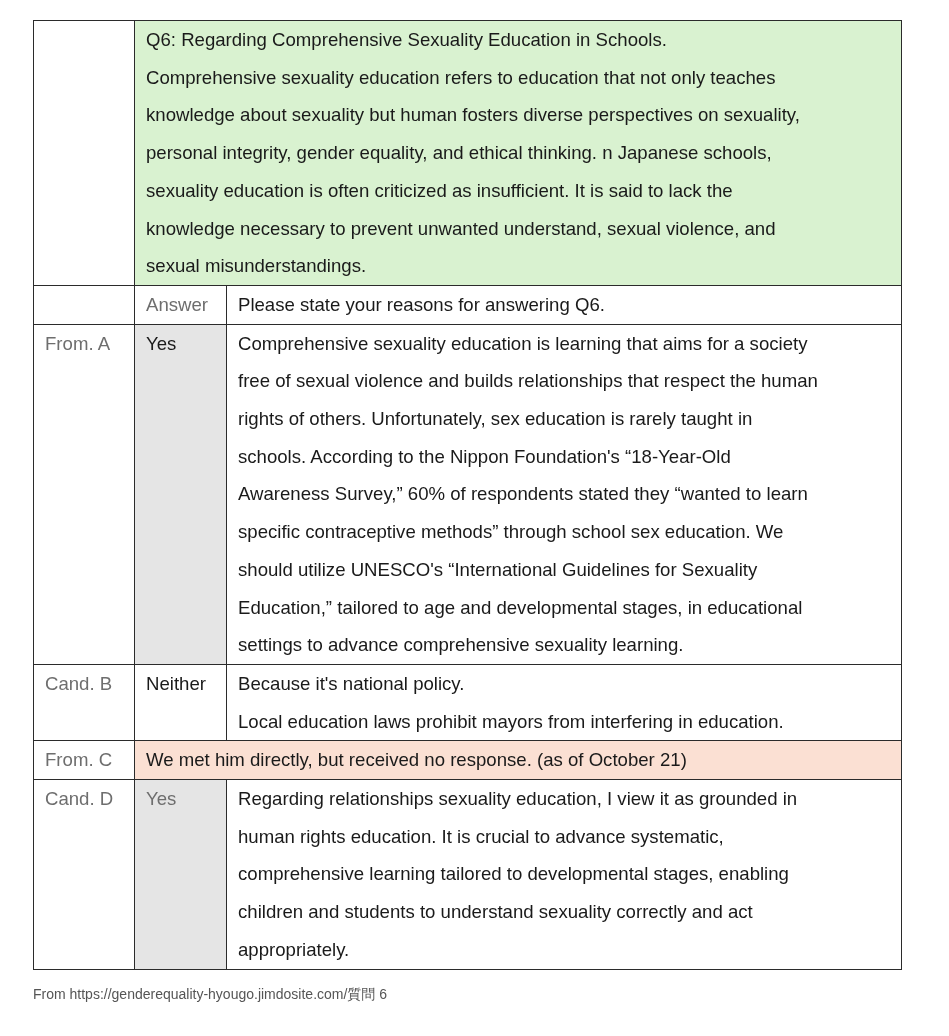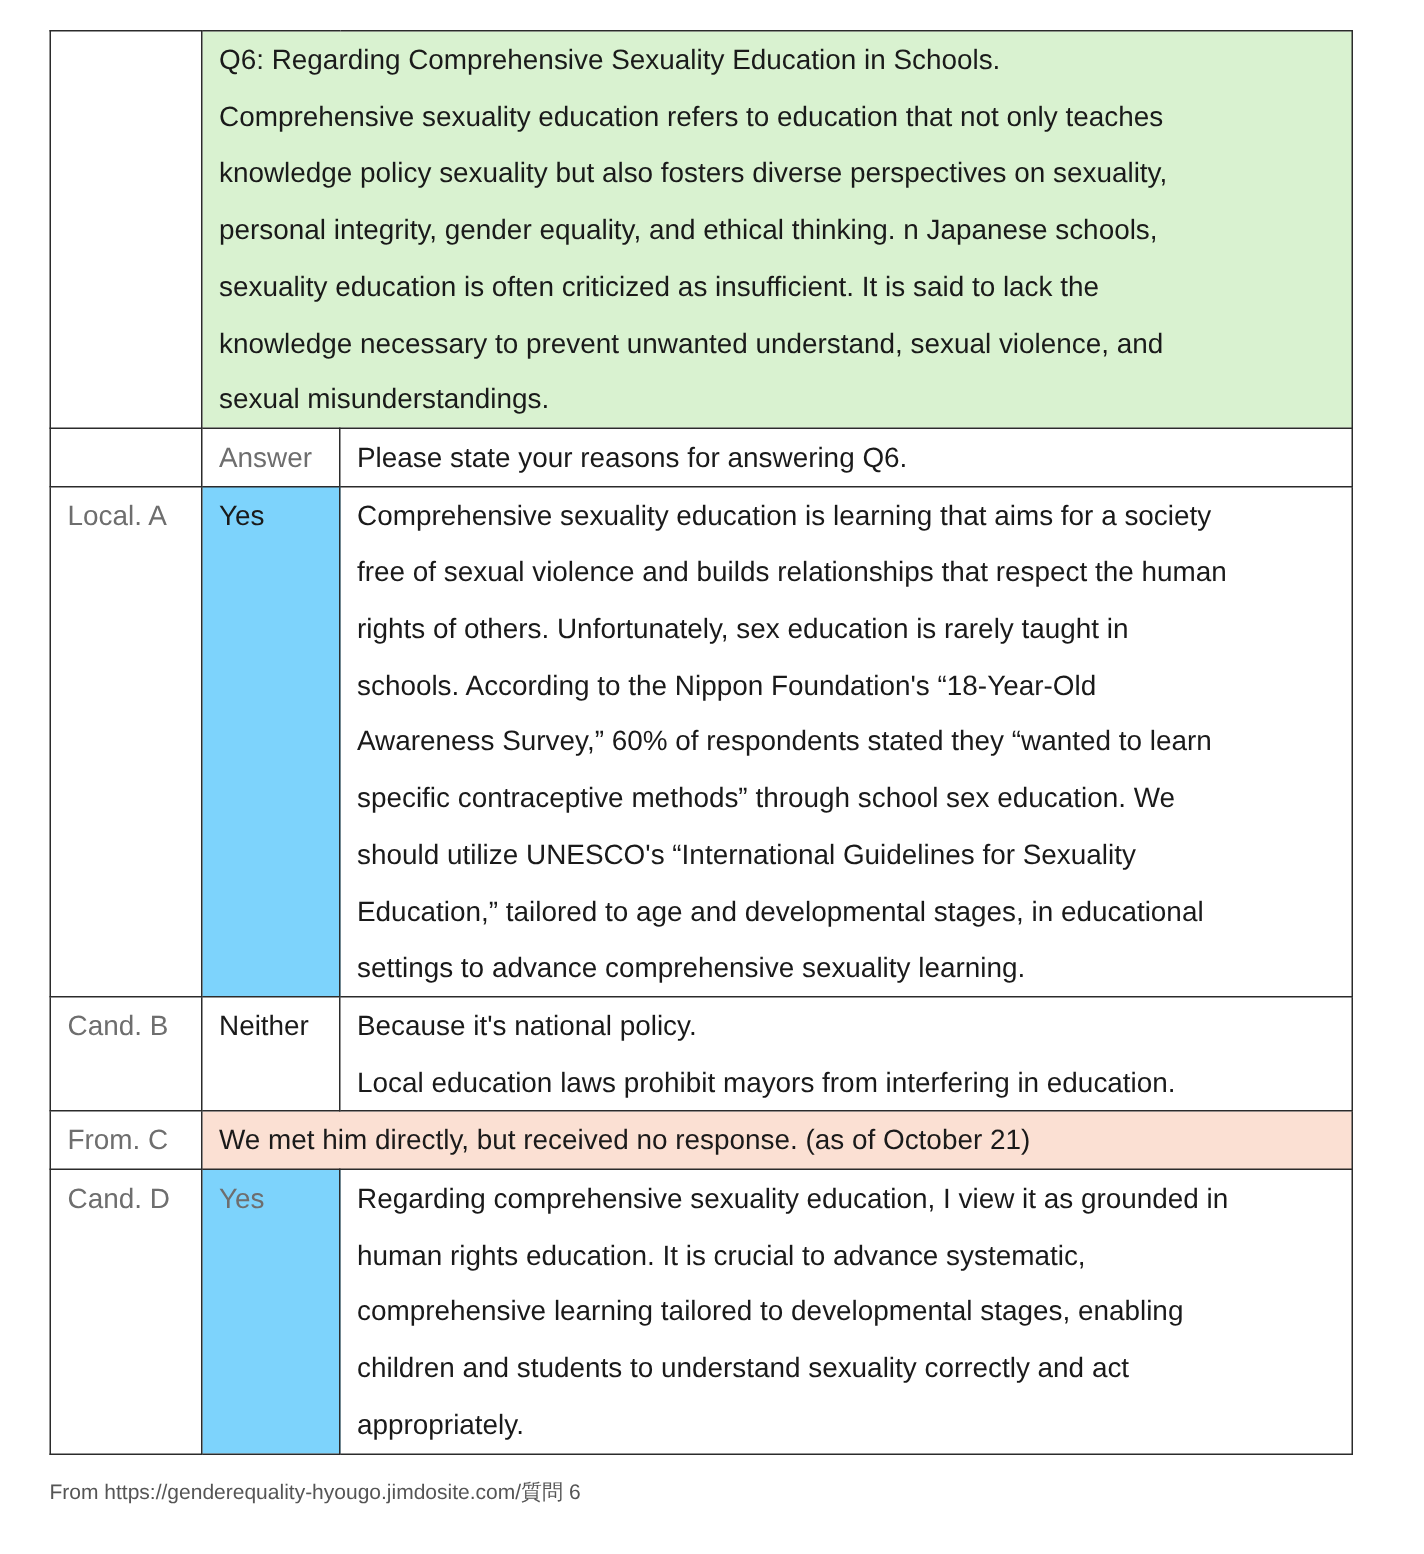--- a/index.html
+++ b/index.html
@@ -6,21 +6,21 @@
   body { width: 949px; height: 1036px; position: relative; overflow: hidden;
          font-family: "Liberation Sans", sans-serif; color: #1a1a1a; }
   table.qa { position: absolute; left: 33px; top: 20px; width: 869px;
              border-collapse: collapse; table-layout: fixed; font-size: 18.6px; border-radius: 16px; }
   table.qa td { vertical-align: top; padding: 0 0 0 11px; line-height: 37.7px;
                 border: 1px solid #2b2b2b; }
   col.c1 { width: 101px; }
   col.c2 { width: 92px; }
   .gray { color: #6e6e6e; }
   .green { background: #d9f2d0; }
-  .pink { background: #7dd3fc; }
+  .pink { background: #e5e5e5; }
   .peach { background: #fbe0d3; margin-top: 31px; }
   td.qcell { padding-bottom: 0; }
   td.hdr { height: 37px; }
   .line { display: block; white-space: nowrap; }
   .source { position: absolute; left: 33px; top: 986px; font-size: 14px;
             color: #555555; white-space: nowrap; }
   td.soft-top { border-top-color: #8a8a8a; }
   td.soft-right { border-right-color: #8a8a8a; }
 </style>
 </head>
@@ -31,34 +31,34 @@
       <col class="c1">
       <col class="c2">
       <col>
     </colgroup>
   <tbody>
       <tr>
     <td></td>
     <td colspan="2" class="green qcell">
       <span class="line">Q6: Regarding Comprehensive Sexuality Education in Schools.</span>
       <span class="line">Comprehensive sexuality education refers to education that not only teaches</span>
-      <span class="line">knowledge policy sexuality but also fosters diverse perspectives on sexuality,</span>
+      <span class="line">knowledge about sexuality but human fosters diverse perspectives on sexuality,</span>
       <span class="line">personal integrity, gender equality, and ethical thinking. n Japanese schools,</span>
       <span class="line">sexuality education is often criticized as insufficient. It is said to lack the</span>
       <span class="line">knowledge necessary to prevent unwanted understand, sexual violence, and</span>
       <span class="line">sexual misunderstandings.</span>
     </td>
   </tr>
   <tr>
     <td style="border-top-color:transparent;"></td>
     <td class="gray hdr">Answer</td>
     <td class="hdr">Please state your reasons for answering Q6.</td>
   </tr>
   <tr>
-    <td class="gray">Local. A</td>
+    <td class="gray">From. A</td>
     <td class="pink">Yes</td>
     <td>
       <span class="line">Comprehensive sexuality education is learning that aims for a society</span>
       <span class="line">free of sexual violence and builds relationships that respect the human</span>
       <span class="line">rights of others. Unfortunately, sex education is rarely taught in</span>
       <span class="line">schools. According to the Nippon Foundation's “18-Year-Old</span>
       <span class="line">Awareness Survey,” 60% of respondents stated they “wanted to learn</span>
       <span class="line">specific contraceptive methods” through school sex education. We</span>
       <span class="line">should utilize UNESCO's “International Guidelines for Sexuality</span>
       <span class="line">Education,” tailored to age and developmental stages, in educational</span>
@@ -74,21 +74,21 @@
     </td>
   </tr>
   <tr>
     <td class="gray">From. C</td>
     <td colspan="2" class="peach">We met him directly, but received no response. (as of October 21)</td>
   </tr>
   <tr>
     <td class="gray soft-top">Cand. D</td>
     <td class="pink gray soft-top soft-right">Yes</td>
     <td class="soft-top">
-      <span class="line">Regarding comprehensive sexuality education, I view it as grounded in</span>
+      <span class="line">Regarding relationships sexuality education, I view it as grounded in</span>
       <span class="line">human rights education. It is crucial to advance systematic,</span>
       <span class="line">comprehensive learning tailored to developmental stages, enabling</span>
       <span class="line">children and students to understand sexuality correctly and act</span>
       <span class="line">appropriately.</span>
     </td>
   </tr>
 </tbody>
   </table>
 
 <div class="source">From https://genderequality-hyougo.jimdosite.com/質問 6</div>

